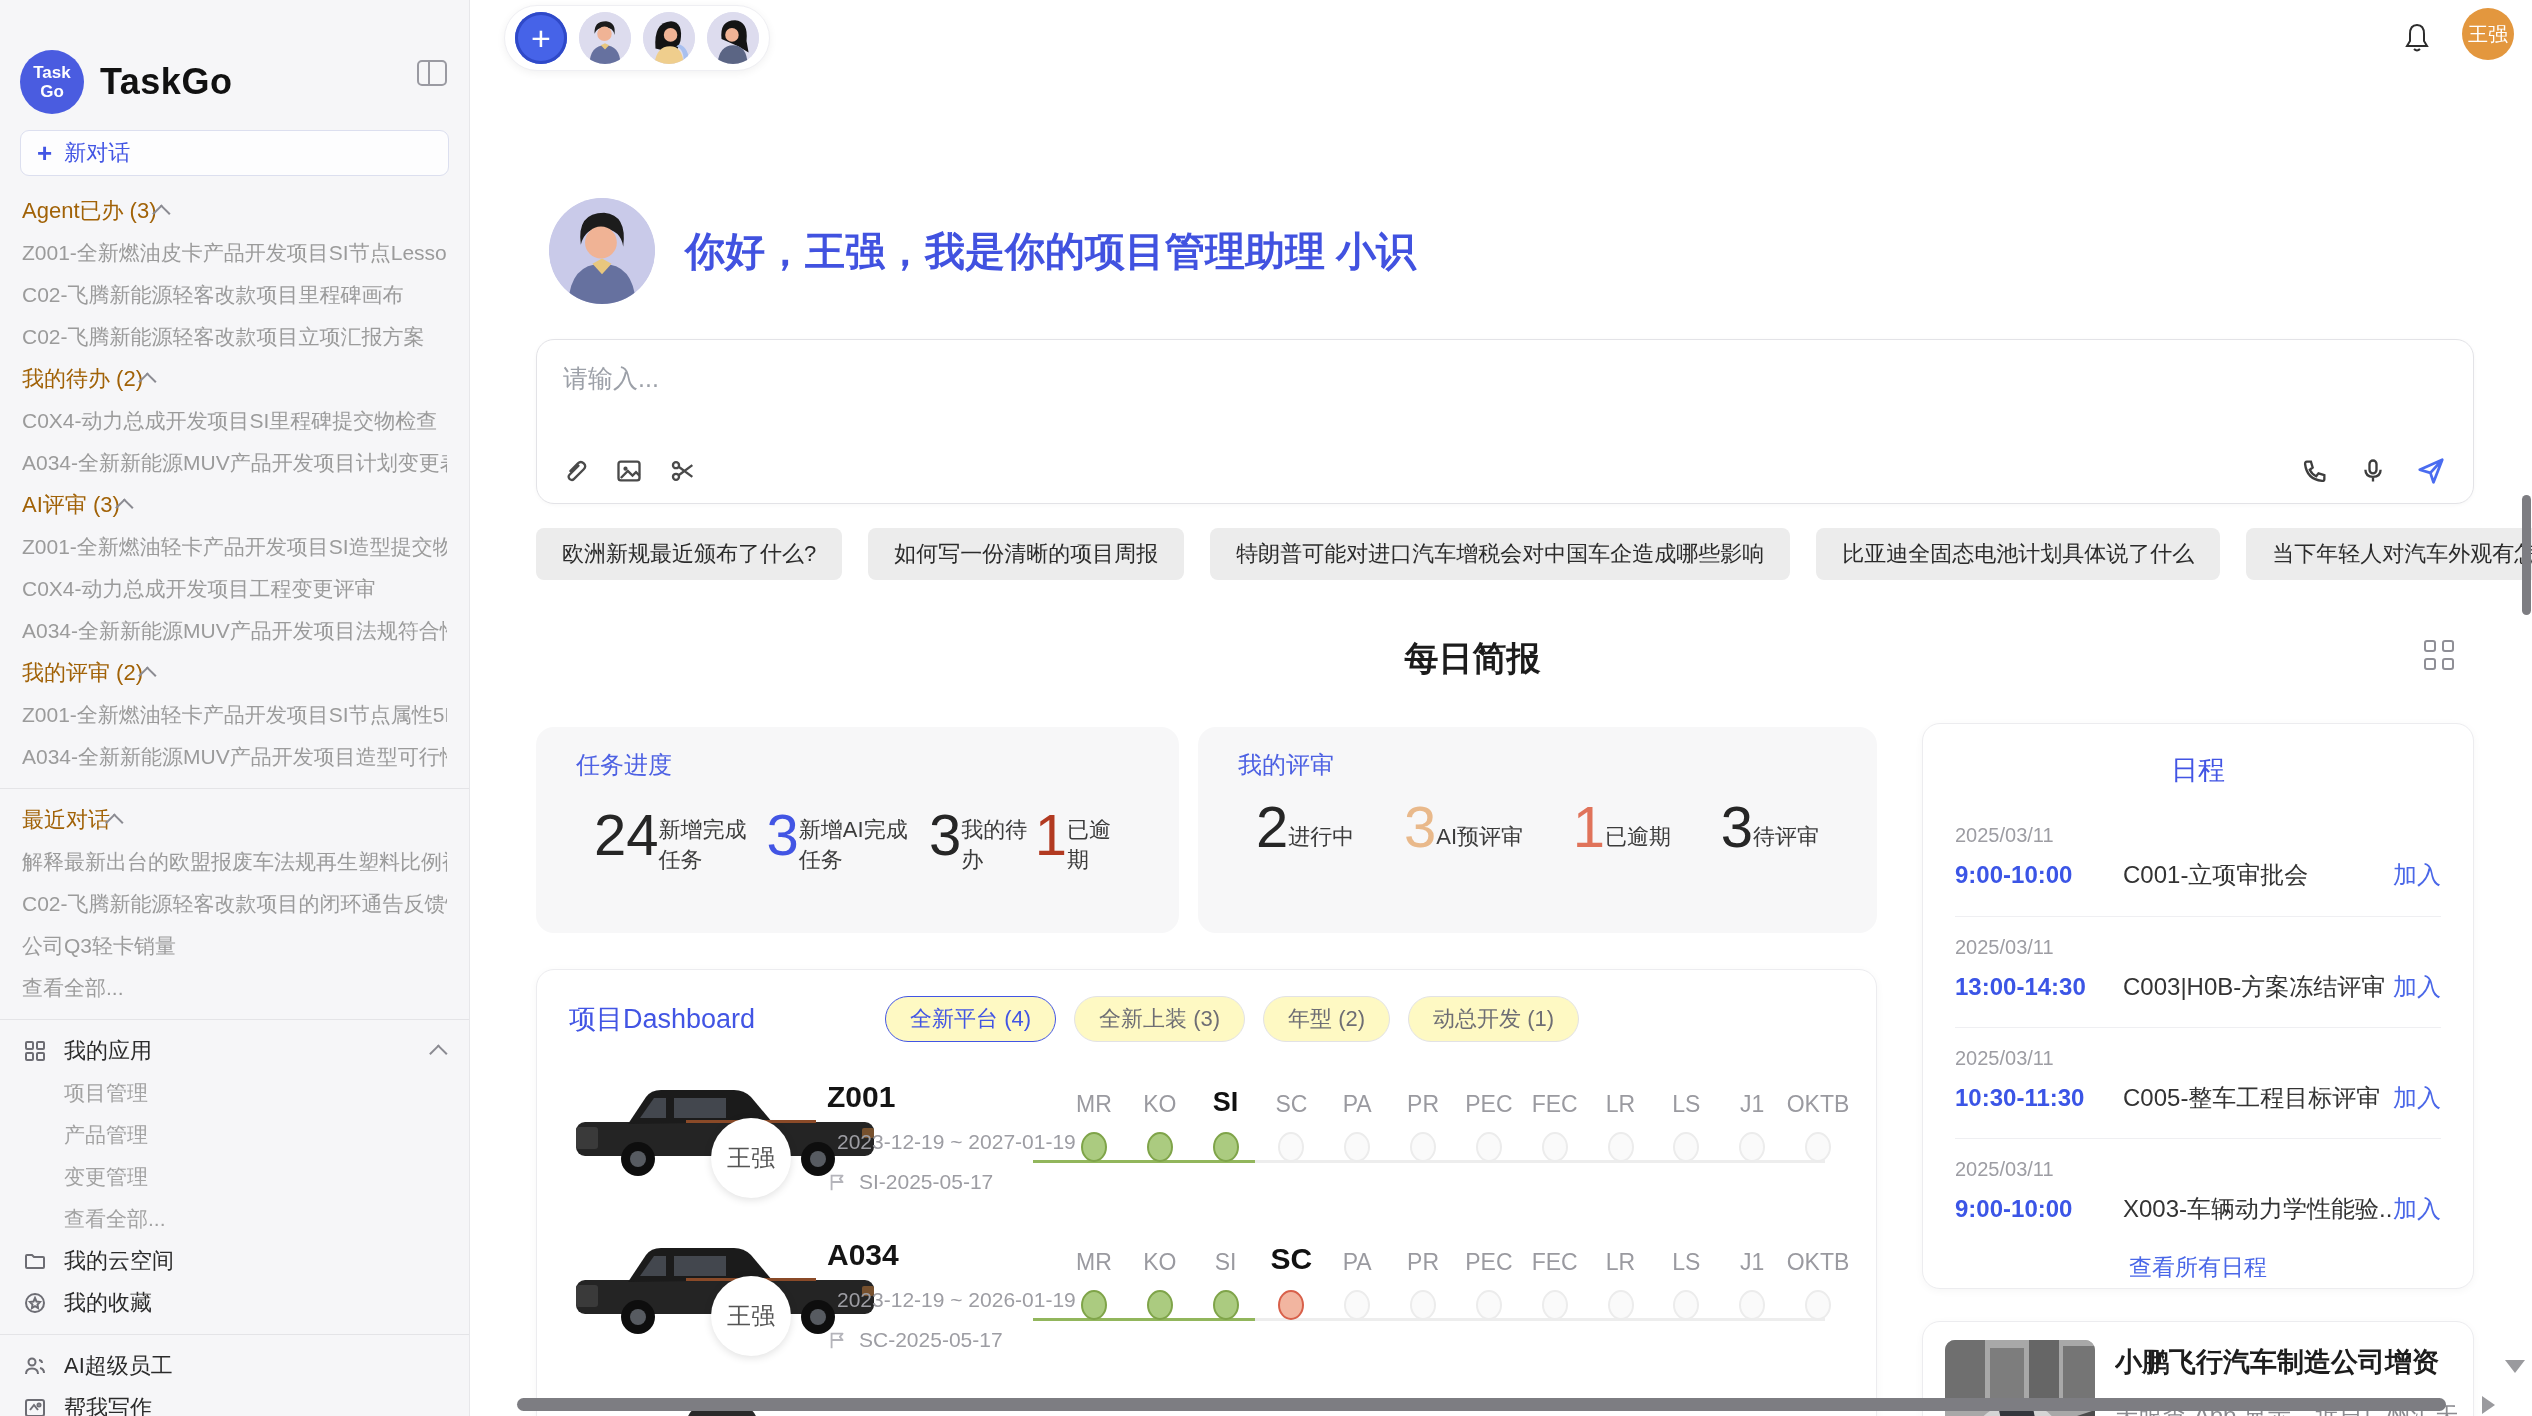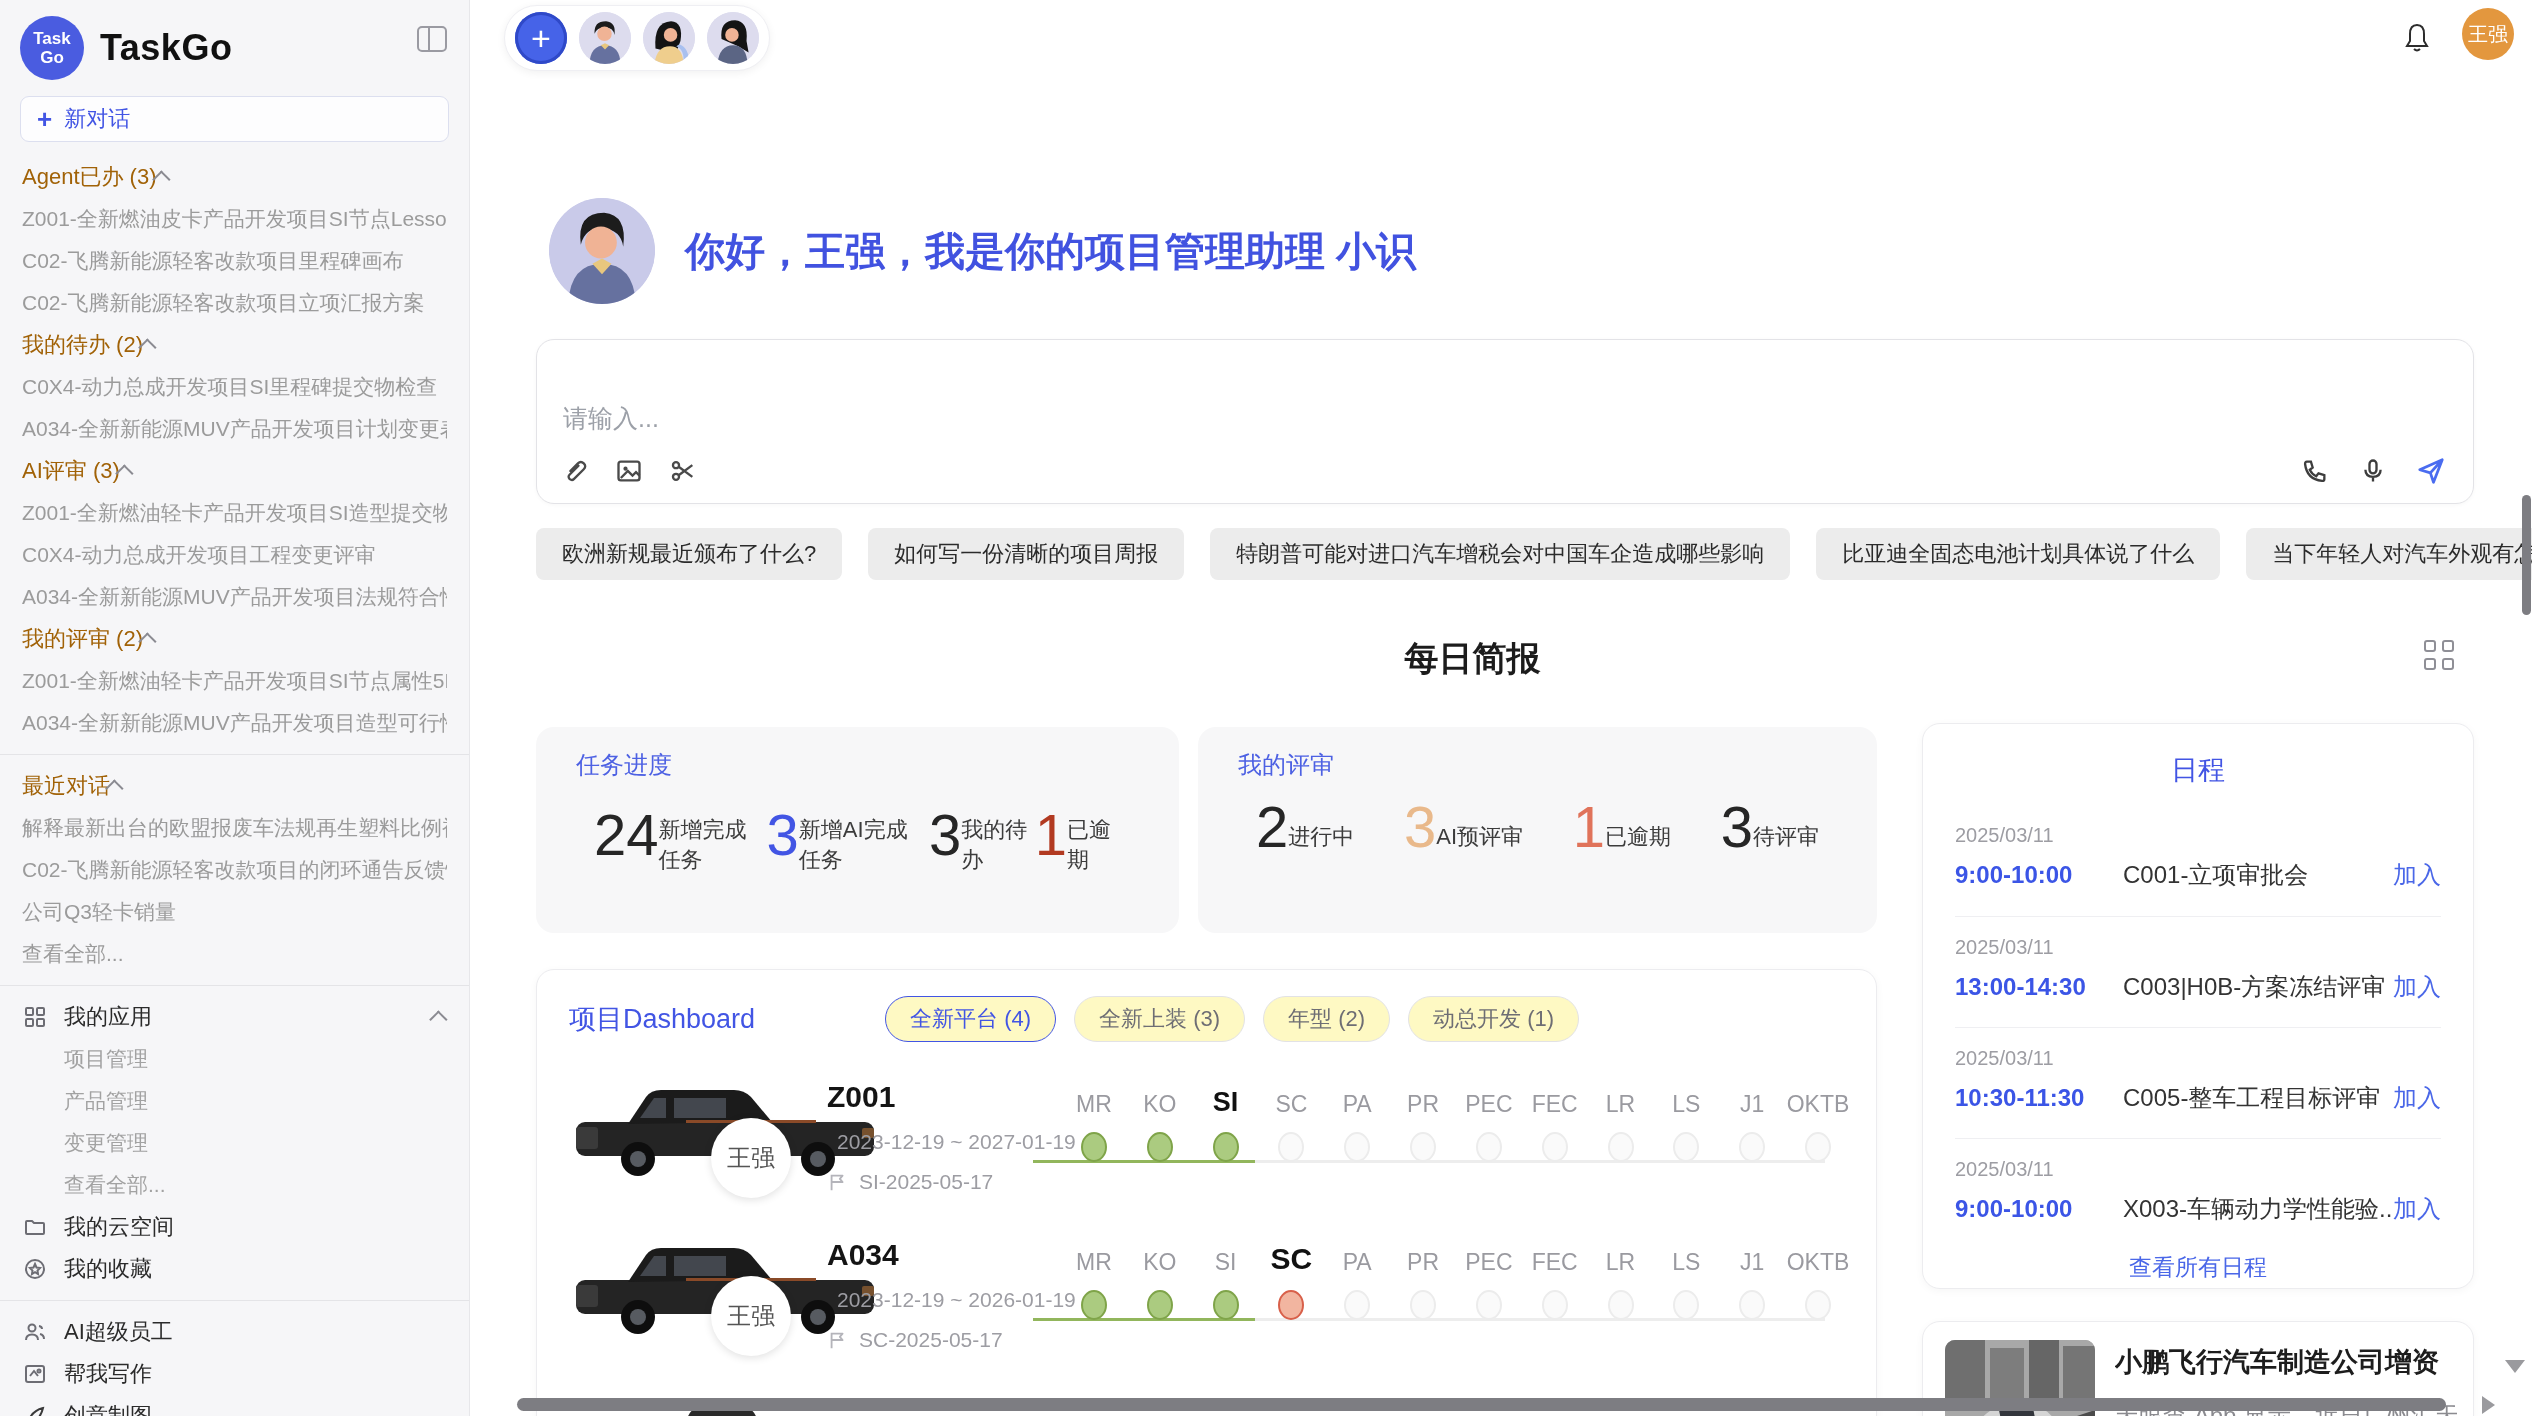--- a/index.html
+++ b/index.html
@@ -1,21 +1,21 @@
 <!DOCTYPE html>
 <html><head>
 <meta charset="utf-8">
 <style>
   html,body{margin:0;padding:0;background:#fff;}
   *{box-sizing:border-box;font-family:"Liberation Sans","DejaVu Sans",sans-serif;}
   .app{position:relative;width:2532px;height:1416px;overflow:hidden;background:#fff;}
 
   
   .sidebar{position:absolute;left:0;top:0;width:470px;height:1416px;background:#f6f6f8;border-right:1px solid #e7e7ea;}
-  .sb-header{display:flex;align-items:center;padding:16px 20px 10px 20px;position:relative;}
+  .sb-header{display:flex;align-items:center;padding:16px 20px 10px 20px;position:relative;margin-top:34px;}
   .logo{width:64px;height:64px;border-radius:50%;background:#4a5ce0;color:#fff;display:flex;flex-direction:column;align-items:center;justify-content:center;font-size:17px;line-height:19px;font-weight:bold;}
   .app-title{font-size:36px;font-weight:bold;color:#111;margin-left:16px;letter-spacing:.5px;}
   .collapse-btn{position:absolute;right:22px;top:26px;width:30px;height:26px;border:2px solid #9a9aa2;border-radius:5px;}
   .collapse-btn:before{content:"";position:absolute;left:9px;top:0;bottom:0;width:2px;background:#9a9aa2;}
   .new-chat{margin:6px 20px 14px 20px;height:46px;background:#fdfdfe;border:1px solid #dcdfef;border-radius:9px;display:flex;align-items:center;padding:0 16px;color:#4255e4;font-size:22px;cursor:pointer;}
   .new-chat .plus{font-size:26px;margin-right:12px;font-weight:bold;}
   .sb-list{padding:0 22px;}
   .sb-sec{height:42px;display:flex;align-items:center;justify-content:flex-start;color:#a16207;font-size:22px;}
   .sb-item{height:42px;display:flex;align-items:center;color:#9b9b9b;font-size:21px;white-space:nowrap;overflow:hidden;text-overflow:ellipsis;cursor:pointer;}
   .chev{width:13px;height:13px;border-left:2px solid #8b8b92;border-top:2px solid #8b8b92;transform:rotate(45deg) translateY(3px);flex:none;}
@@ -34,21 +34,21 @@
   .plus-btn{width:52px;height:52px;border-radius:50%;background:#4663e8;box-shadow:0 0 0 3px #2f49c8 inset;color:#fff;font-size:34px;display:flex;align-items:center;justify-content:center;cursor:pointer;}
   .avatar-s{width:52px;height:52px;border-radius:50%;overflow:hidden;background:#dcdcee;cursor:pointer;}
   .bell{position:absolute;right:100px;top:22px;width:30px;height:32px;cursor:pointer;}
   .user-chip{position:absolute;right:18px;top:8px;width:52px;height:52px;border-radius:50%;background:#e3973e;color:#fff;font-size:20px;display:flex;align-items:center;justify-content:center;cursor:pointer;}
 
   .hero{position:absolute;left:78px;top:198px;display:flex;align-items:center;}
   .hero-avatar{width:106px;height:106px;border-radius:50%;overflow:hidden;background:#c9cae9;flex:none;}
   .hero-text{margin-left:30px;font-size:40px;font-weight:bold;color:#4152e0;}
 
   .composer{position:absolute;left:65px;top:339px;width:1938px;height:165px;background:#fff;border:1px solid #e3e3e7;border-radius:18px;box-shadow:0 1px 4px rgba(0,0,0,.03);}
-  .composer .ph{position:absolute;left:26px;top:22px;font-size:25px;color:#9ca0a8;margin-top:40px;}
+  .composer .ph{position:absolute;left:26px;top:22px;font-size:25px;color:#9ca0a8;}
   .c-icons-l{position:absolute;left:22px;bottom:16px;display:flex;gap:22px;align-items:center;}
   .c-icons-r{position:absolute;right:26px;bottom:16px;display:flex;gap:26px;align-items:center;}
   .cic{width:32px;height:32px;display:flex;align-items:center;justify-content:center;cursor:pointer;}
 
   .chips{position:absolute;left:65px;top:528px;width:1938px;display:flex;gap:26px;}
   .chip{height:52px;background:#ececec;border-radius:8px;display:flex;align-items:center;padding:0 26px;font-size:22px;color:#2b2b2b;white-space:nowrap;cursor:pointer;}
 
   .brief-title{position:absolute;left:0;top:636px;width:2003px;text-align:center;font-size:34px;font-weight:bold;color:#1c1c1c;}
   .grid-icon{position:absolute;right:78px;top:640px;width:30px;height:30px;cursor:pointer;}
   .grid-icon i{position:absolute;width:12px;height:12px;border:2px solid #8f8f96;border-radius:3px;}

